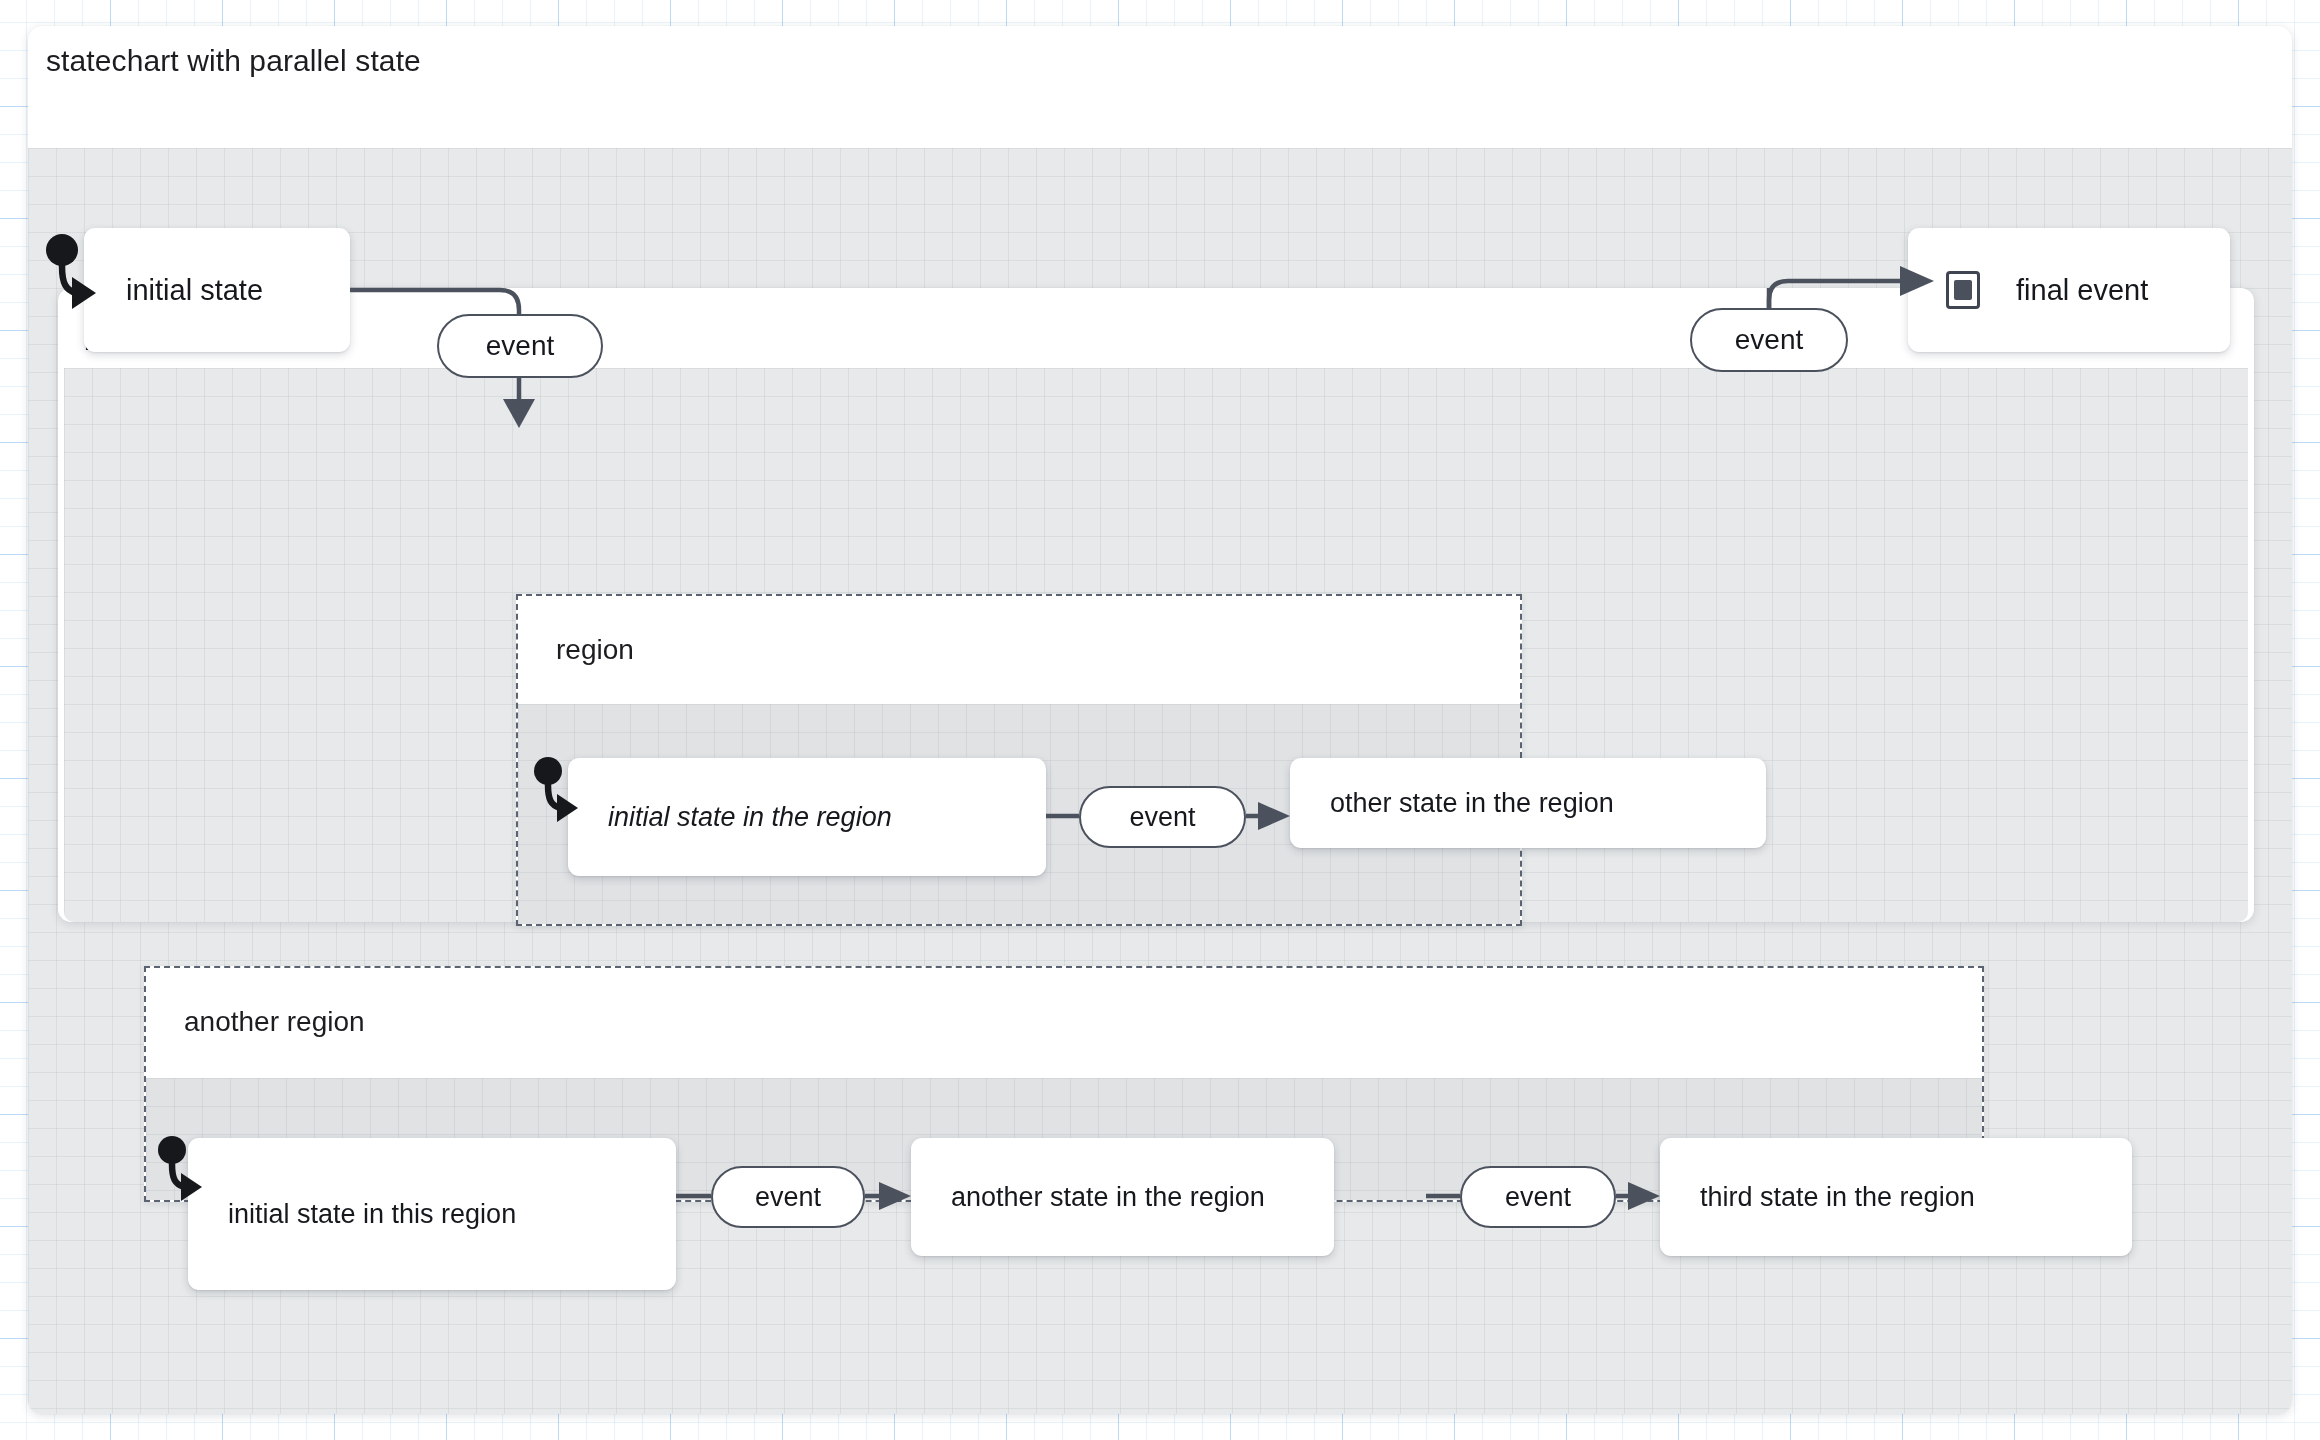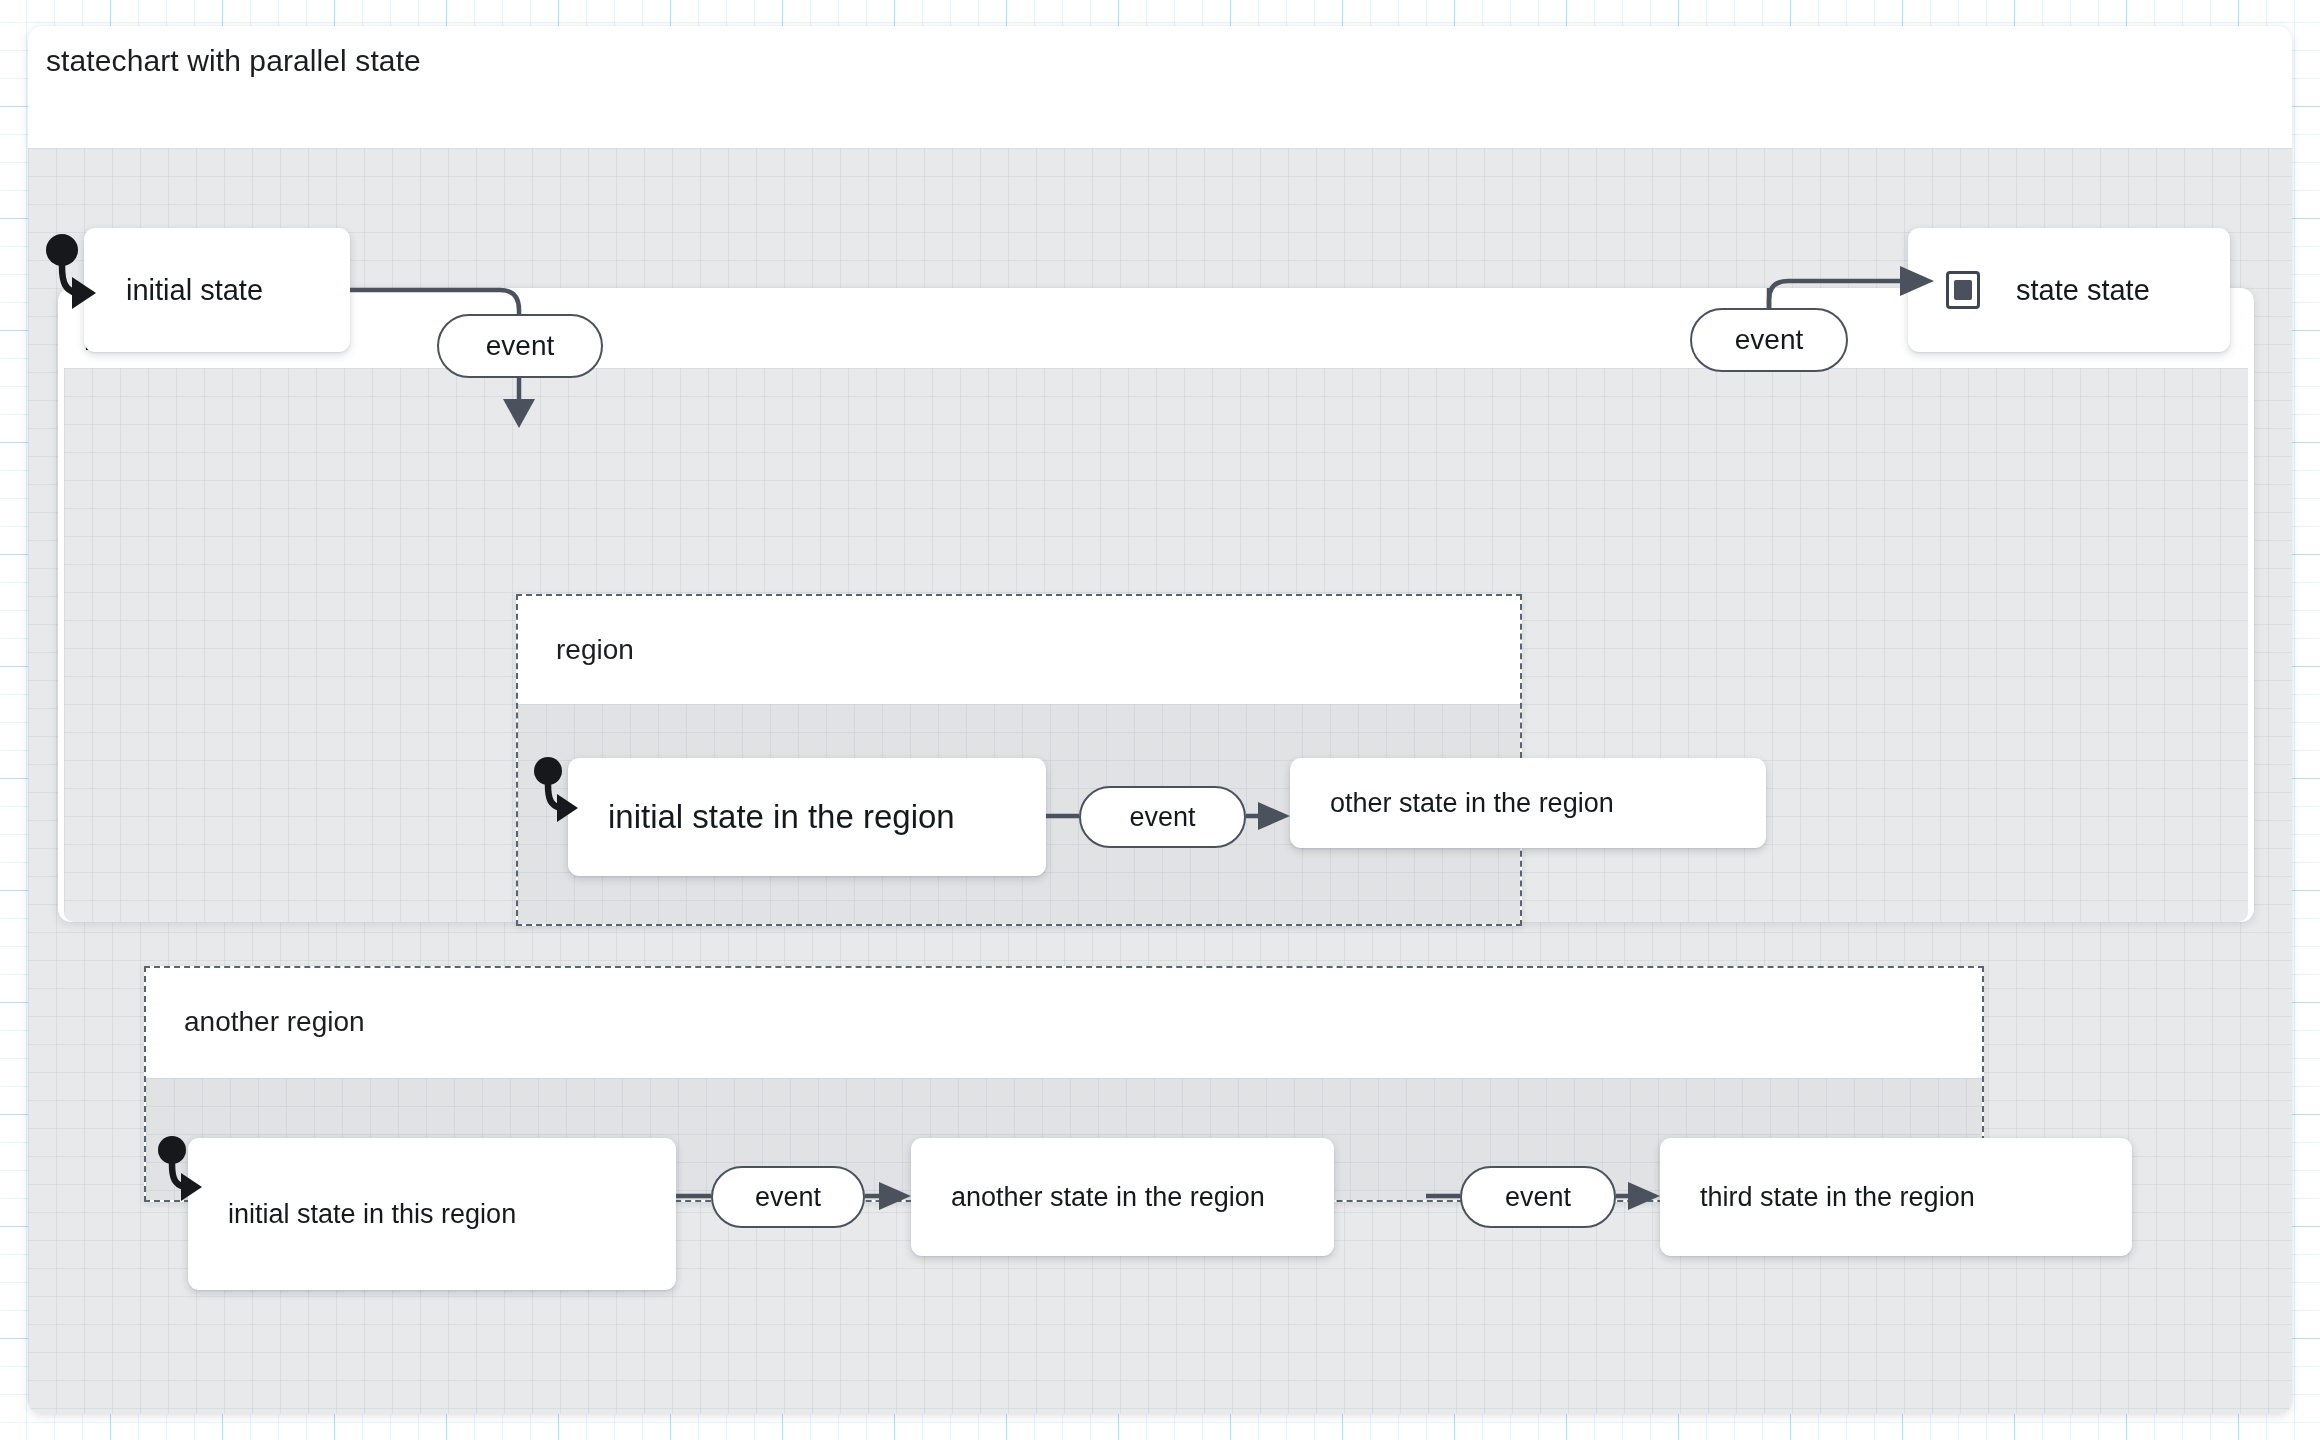--- a/index.html
+++ b/index.html
@@ -251,24 +251,24 @@
     <path class="edge-head" d="M 1628 1182 L 1660 1196 L 1628 1210 Z"></path>
   </g>
 </svg>
 
 <div class="state-node" style="left:84px; top:228px; width:266px; height:124px; font-size:29px; padding-left:42px;">
   <span class="state-label">initial state</span>
 </div>
 
 <div class="state-node" style="left:1908px; top:228px; width:322px; height:124px; font-size:29px; padding-left:38px;">
   <span class="final-icon" style="position:relative; margin-right:36px;"></span>
-  <span class="state-label">state state</span>
-</div>
-
-<div class="state-node" style="left:568px; top:758px; width:478px; height:118px; font-size:33px; padding-left:40px;">
+  <span class="state-label">final event</span>
+</div>
+
+<div class="state-node" style="left:568px; top:758px; width:478px; height:118px; font-size:27px; padding-left:40px;font-style:italic;">
   <span class="state-label">initial state in the region</span>
 </div>
 
 <div class="state-node" style="left:1290px; top:758px; width:476px; height:90px; font-size:27px; padding-left:40px;">
   <span class="state-label">other state in the region</span>
 </div>
 
 <div class="state-node" style="left:188px; top:1138px; width:488px; height:152px; font-size:27px; padding-left:40px;">
   <span class="state-label">initial state in this region</span>
 </div>

